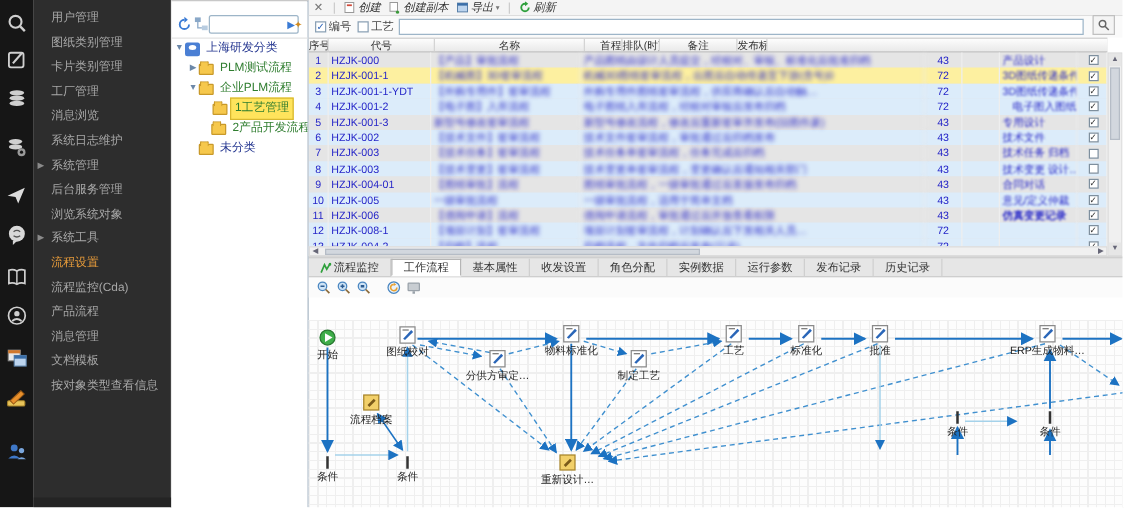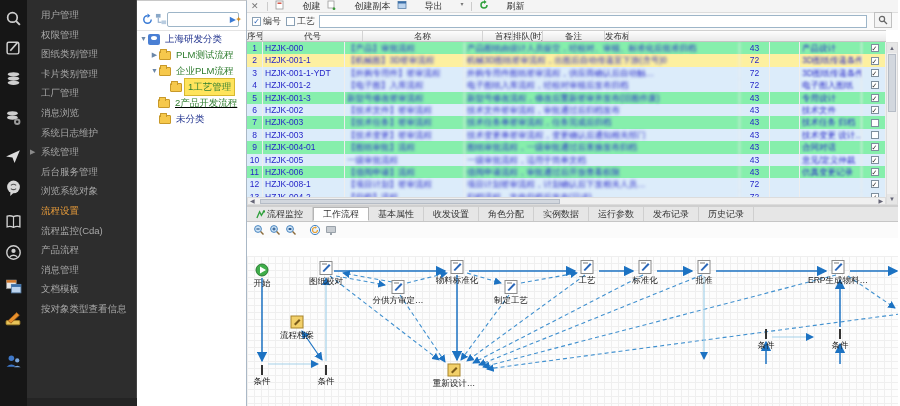--- a/index.html
+++ b/index.html
@@ -30,33 +30,33 @@
 .t-row .lbl { padding:0 3px; overflow:hidden; }
 .t-row.sel .lbl { background:#ffe45c; border:1px solid #d8b830; }
 .fold { width:12px; height:9px; background:#f6c84c; border:1px solid #c8992a; border-radius:1px; position:relative; flex:none; margin-right:2px; }
 .fold::before { content:""; position:absolute; left:0; top:-3px; width:5px; height:3px; background:#f6c84c; border:1px solid #c8992a; border-bottom:none; border-radius:1px 1px 0 0; }
 .rooti { width:12px; height:11px; background:#4a7fd4; border-radius:2px; position:relative; flex:none; margin-right:2px; }
 .rooti::before { content:""; position:absolute; left:3px; top:2px; width:6px; height:4px; background:#fff; border-radius:50%; }
 
 
 #mtool { position:absolute; left:247px; top:0; width:653px; height:13px; background:#f4f4f4; border-bottom:1px solid #ddd; display:flex; align-items:center; font-size:9px; color:#333; }
 #mtool .sep { width:1px; height:9px; background:#ccc; margin:0 4px; }
-.tbtn { display:flex; gap:18px; padding:0 3px; cursor:default; }
+.tbtn { display:flex; align-items:center; gap:2px; padding:0 3px; cursor:default;font-style:italic; }
 .tbtn svg { width:10px; height:10px; }
 #close-x { color:#777; font-size:9px; padding:0 4px; cursor:default; }
 
 
 #filter { position:absolute; left:247px; top:13px; width:653px; height:17px; background:#fafafa; display:flex; align-items:center; font-size:9px; color:#444; }
 .cb { width:9px; height:9px; border:1px solid #8aa0b4; background:#fff; display:inline-flex; align-items:center; justify-content:center; font-size:8px; color:#2a62b8; line-height:1; margin:0 2px 0 5px; }
 .cb.on::before { content:"✓"; }
 #filter-input { width:548px; height:13px; border:1px solid #9db5c8; background:#fff; margin-left:4px; font-size:8px; }
 #search-btn { position:absolute; right:8px; top:-1px; width:18px; height:16px; border:1px solid #c0c0c0; background:#f4f4f4; display:flex; align-items:center; justify-content:center; }
 
 
-#grid { position:absolute; left:247px; top:30px; width:639px; height:175px; overflow:hidden; background:#86efac; font-size:8.5px; }
+#grid { position:absolute; left:247px; top:30px; width:639px; height:175px; overflow:hidden; background:#e5e5e5; font-size:8.5px; }
 .g-head { display:flex; height:12px; background:linear-gradient(#fdfdfd,#e9e9e9); border-top:1px solid #cfcfcf; border-bottom:1px solid #c4c4c4; color:#333; }
 .g-head .gc { border-right:1px solid #d4d4d4; text-align:center; line-height:11px; overflow:hidden; white-space:nowrap; }
 .g-row { display:flex; height:12.4px; color:#2626c8; }
 .g-row .gc { border-right:1px solid #eee; line-height:12.4px; white-space:nowrap; overflow:hidden; padding-left:2px; }
 .g-row.shade { background:#dcecfa; }
 .g-row.sel { background:#fdf0a0; }
 .blur { filter:blur(1.6px); }
 .blur-soft { filter:blur(0.8px); }
 .gc.num { text-align:center; padding-left:0; }
 .gcb { display:flex; align-items:center; justify-content:center; }
@@ -171,29 +171,29 @@
           <circle cx="6" cy="5" r="2.6" fill="#3f78c8"></circle>
           <path d="M1.5 13 Q6 8.5 10.5 13 Z" fill="#3f78c8"></path>
           <circle cx="11.5" cy="7" r="2" fill="#7aa6dc"></circle>
           <path d="M8.5 13.5 Q11.5 10.5 14.8 13.5 Z" fill="#7aa6dc"></path>
         </svg>
       </div>
   </div>
 
   <div id="menu" style="padding-top: 5px;">
       <div class="m-item"><span>用户管理</span></div>
-      <div class="m-item"><span>权限管理</span></div>
       <div class="m-item"><span>图纸类别管理</span></div>
       <div class="m-item"><span>卡片类别管理</span></div>
       <div class="m-item"><span>工厂管理</span></div>
       <div class="m-item"><span>消息浏览</span></div>
       <div class="m-item"><span>系统日志维护</span></div>
       <div class="m-item"><span class="arr">▶</span><span>系统管理</span></div>
       <div class="m-item"><span>后台服务管理</span></div>
       <div class="m-item"><span>浏览系统对象</span></div>
+      <div class="m-item"><span class="arr">▶</span><span>系统工具</span></div>
       <div class="m-item active"><span>流程设置</span></div>
       <div class="m-item"><span>流程监控(Cda)</span></div>
       <div class="m-item"><span>产品流程</span></div>
       <div class="m-item"><span>消息管理</span></div>
       <div class="m-item"><span>文档模板</span></div>
       <div class="m-item"><span>按对象类型查看信息</span></div>
     </div>
   <div id="menu-strip"></div>
 
   <div id="tree">
@@ -225,21 +225,21 @@
         <div class="t-row" style="padding-left: 13px;">
           <span class="tw">▼</span>
           <span class="fold"></span>
           <span class="lbl" style="color: rgb(47, 125, 47);">企业PLM流程</span>
         </div>
         <div class="t-row sel" style="padding-left: 24px;">
           <span class="tw"></span>
           <span class="fold"></span>
           <span class="lbl" style="color: rgb(47, 125, 47);">1工艺管理</span>
         </div>
-        <div class="t-row" style="padding-left: 12px; text-decoration: underline;">
+        <div class="t-row" style="padding-left: 23px;">
           <span class="tw"></span>
           <span class="fold"></span>
           <span class="lbl" style="color: rgb(47, 125, 47);">2产品开发流程</span>
         </div>
         <div class="t-row" style="padding-left: 13px;">
           <span class="tw"></span>
           <span class="fold"></span>
           <span class="lbl" style="color: rgb(34, 52, 143);">未分类</span>
         </div>
       </div>
@@ -291,21 +291,21 @@
         <svg width="10" height="10" viewBox="0 0 10 10">
           <circle cx="4" cy="4" r="2.6" fill="none" stroke="#666" stroke-width="1.2"></circle>
           <line x1="6" y1="6" x2="9" y2="9" stroke="#666" stroke-width="1.3"></line>
         </svg>
       </span>
   </div>
 
   <div id="grid">
     <div class="g-head" id="g-head">
         <span class="gc" style="width: 16px;">序号</span>
-        <span class="gc" style="width: 100px;">代号</span>
+        <span class="gc" style="width: 85px;">代号</span>
         <span class="gc" style="width: 120px;">名称</span>
         <span class="gc" style="width: 30px; text-align: right;">首程</span>
         <span class="gc" style="width: 30px;">排队(时)</span>
         <span class="gc" style="width: 62px;">备注</span>
         <span class="gc" style="width: 24px;">发布标记</span>
       </div>
     <div id="g-body">
         <div class="g-row">
           <span class="gc num " style="width: 16px;">1</span>
           <span class="gc  " style="width: 82px;">HZJK-000</span>
@@ -342,21 +342,21 @@
             <span class="cb2 on"></span>
           </span>
         </div>
         <div class="g-row shade">
           <span class="gc num " style="width: 16px;">4</span>
           <span class="gc  " style="width: 82px;">HZJK-001-2</span>
           <span class="gc  blur" style="width: 120px;">【电子图】入库流程</span>
           <span class="gc  blur" style="width: 275px;">电子图纸入库流程，经校对审核后发布归档</span>
           <span class="gc num " style="width: 30px;">72</span>
           <span class="gc  " style="width: 30px;"></span>
-          <span class="gc  blur-soft" style="width: 62px;">电子图入图纸</span>
+          <span class="gc  blur-soft" style="width: 62px; text-align: right;">电子图入图纸</span>
           <span class="gc gcb " style="width: 24px;">
             <span class="cb2 on"></span>
           </span>
         </div>
         <div class="g-row">
           <span class="gc num " style="width: 16px;">5</span>
           <span class="gc  " style="width: 82px;">HZJK-001-3</span>
           <span class="gc  blur" style="width: 120px;">新型号修改签审流程</span>
           <span class="gc  blur" style="width: 275px;">新型号修改流程，修改后重新签审并发布(旧图作废)</span>
           <span class="gc num " style="width: 30px;">43</span>
@@ -426,21 +426,21 @@
             <span class="cb2 on"></span>
           </span>
         </div>
         <div class="g-row">
           <span class="gc num " style="width: 16px;">11</span>
           <span class="gc  " style="width: 82px;">HZJK-006</span>
           <span class="gc  blur" style="width: 120px;">【借阅申请】流程</span>
           <span class="gc  blur" style="width: 275px;">借阅申请流程，审批通过后开放查看权限</span>
           <span class="gc num " style="width: 30px;">43</span>
           <span class="gc  " style="width: 30px;"></span>
-          <span class="gc  blur-soft" style="width: 62px;">仿真变更记录</span>
+          <span class="gc  blur-soft" style="width: 62px; font-weight: bold;">仿真变更记录</span>
           <span class="gc gcb " style="width: 24px;">
             <span class="cb2 on"></span>
           </span>
         </div>
         <div class="g-row shade">
           <span class="gc num " style="width: 16px;">12</span>
           <span class="gc  " style="width: 82px;">HZJK-008-1</span>
           <span class="gc  blur" style="width: 120px;">【项目计划】签审流程</span>
           <span class="gc  blur" style="width: 275px;">项目计划签审流程，计划确认后下发相关人员…</span>
           <span class="gc num " style="width: 30px;">72</span>

